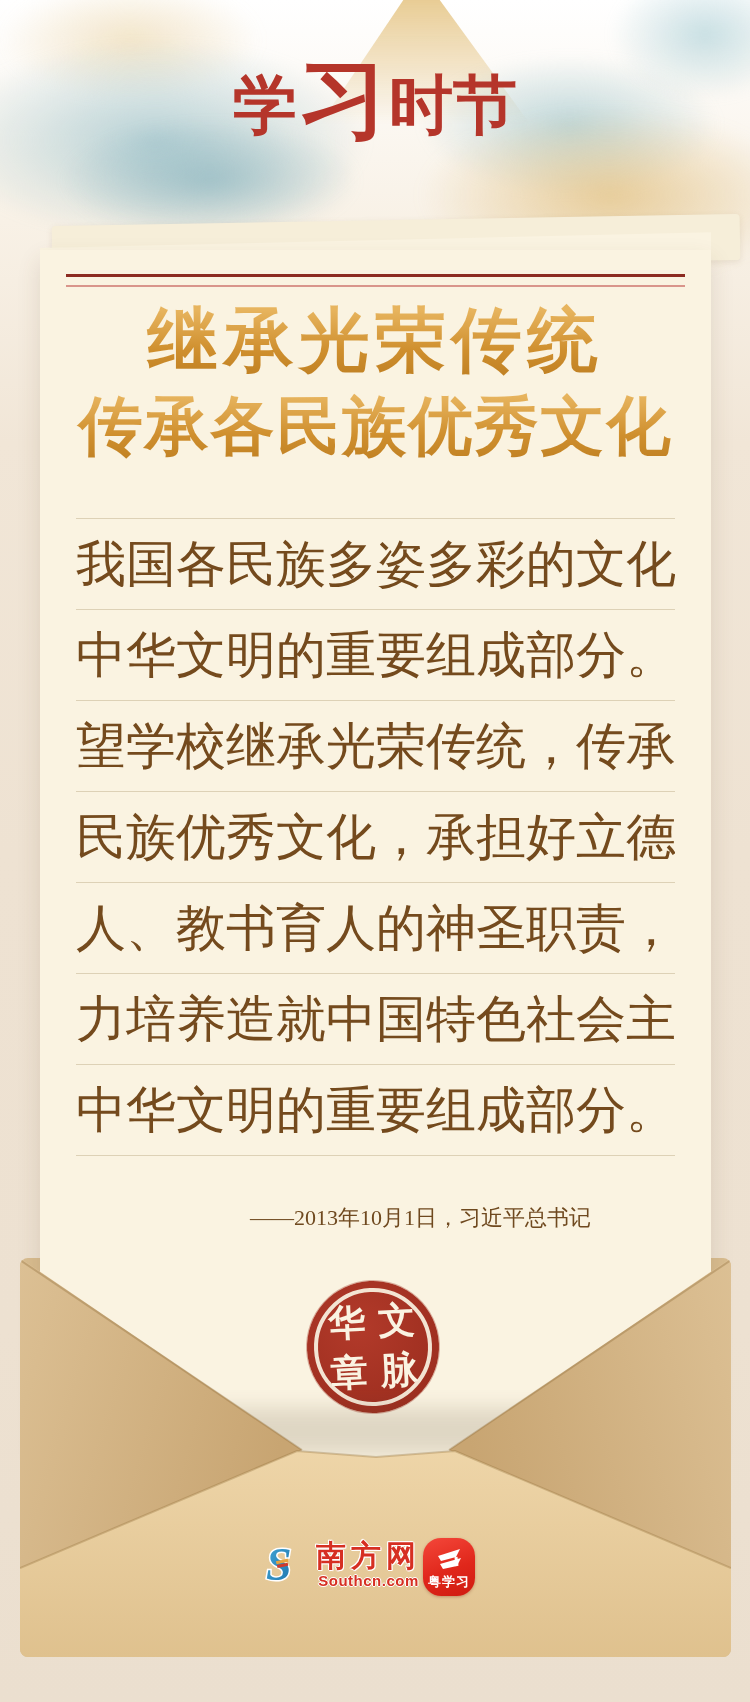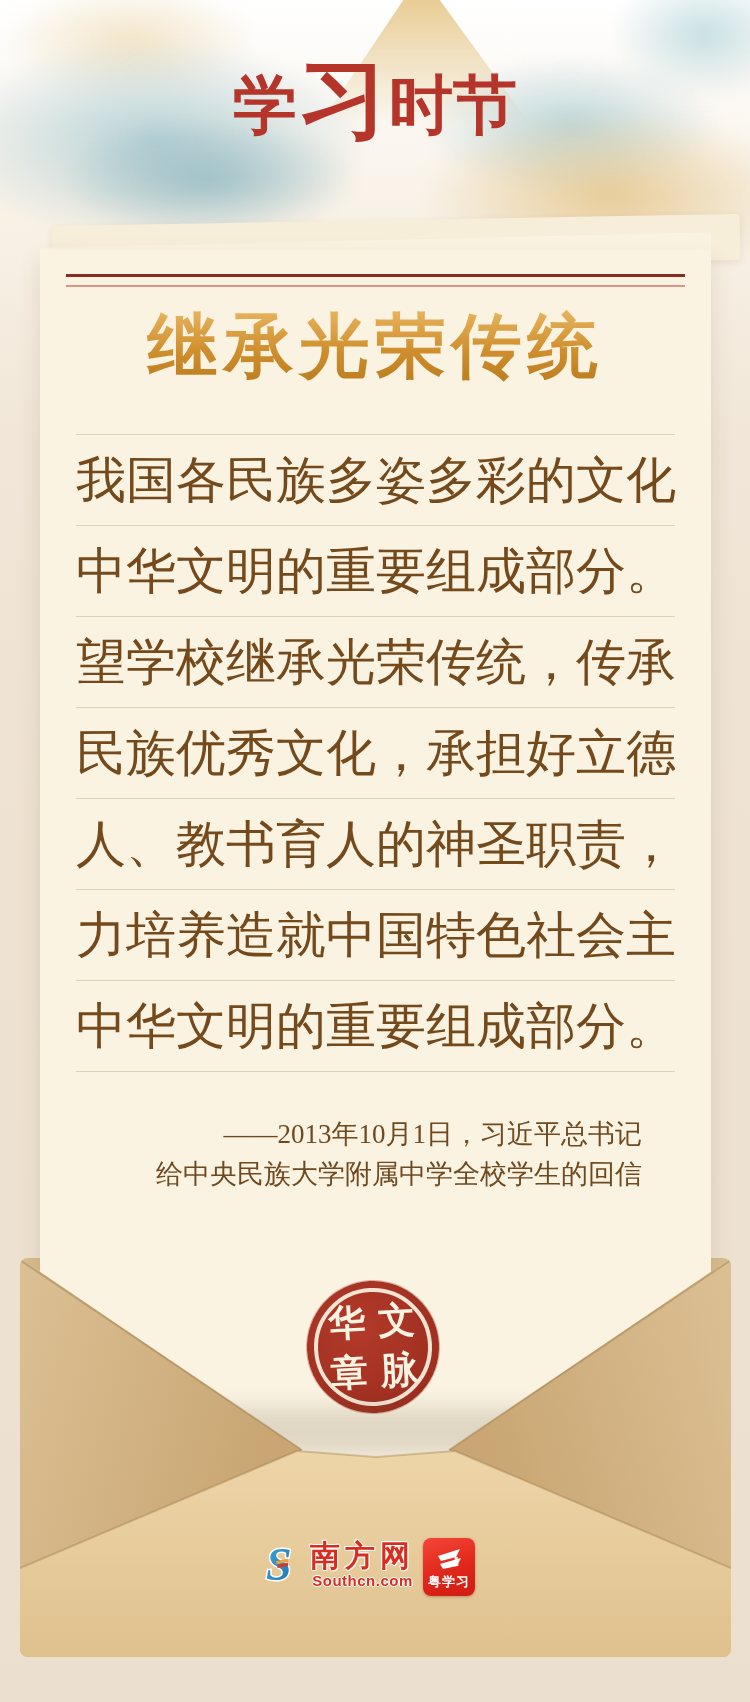--- a/index.html
+++ b/index.html
@@ -30,62 +30,62 @@
   .back-sheet{position:absolute;left:52px;top:220px;width:688px;height:46px;background:#f6eed9;
     border-radius:4px;transform:rotate(-1deg);z-index:2;box-shadow:0 2px 6px rgba(120,95,60,.12);}
   .card-top-strip{position:absolute;left:40px;top:230px;width:671px;height:22px;background:#faf3e1;
     clip-path:polygon(0 82%,100% 10%,100% 100%,0 100%);z-index:3;}
   .card{position:absolute;left:40px;top:250px;width:671px;height:1210px;background:#faf3e1;z-index:3;
     box-shadow:0 10px 22px rgba(95,72,40,.14);}
   .rule-red{height:3px;background:#8c2b21;margin:24px 26px 0 26px;}
   .rule-pink{height:2px;background:#d9958b;margin:8px 26px 0 26px;}
 
   .card-title{margin-top:16px;text-align:center;font-weight:800;
-    font-family:Liberation Sans, sans-serif;color:#c9861f;}
+    font-family:Liberation Mono, monospace;color:#c9861f;}
   .card-title .t1{font-size:70px;line-height:86px;letter-spacing:6px;}
   .card-title .t2{font-size:64px;line-height:84px;letter-spacing:2px;}
   @supports ((-webkit-background-clip:text) or (background-clip:text)){
     .card-title .t1,.card-title .t2{
       background:linear-gradient(180deg,#e7b45e 8%,#cf8f2e 55%,#b97a1e 100%);
       -webkit-background-clip:text;background-clip:text;
       -webkit-text-fill-color:transparent;color:transparent;}
   }
 
   .body-block{margin:45px 36px 0 36px;border-bottom:1px solid #ddd1b6;}
   .body-line{height:90px;line-height:90px;border-top:1px solid #ddd1b6;
     font-family:"Liberation Serif","DejaVu Serif",serif;font-size:50px;color:#744a1d;
     text-align:justify;text-align-last:justify;white-space:nowrap;overflow:hidden;}
 
-  .attribution{margin-top:42px;padding-right:69px;text-align:right;
-    font-family:"Liberation Serif","DejaVu Serif",serif;color:#6f491f;font-size:27px;line-height:40px;}
+  .attribution{margin-top:42px;padding-right:120px;text-align:right;
+    font-family:"Liberation Serif","DejaVu Serif",serif;color:#6f491f;font-size:22px;line-height:40px;}
 
   
   .seal{position:absolute;left:307px;top:1281px;width:132px;height:132px;border-radius:50%;z-index:4;
     background:radial-gradient(circle at 40% 35%,#b23a2a,#9d2e1f 78%);transform:rotate(-3deg);
     box-shadow:0 0 0 1px rgba(158,47,32,.35);}
   .seal .ring{position:absolute;inset:7px;border:4px solid rgba(250,243,226,.92);border-radius:50%;}
   .seal .grid{position:absolute;inset:16px;display:grid;grid-template-columns:1fr 1fr;grid-template-rows:1fr 1fr;}
   .seal .grid span{display:flex;align-items:center;justify-content:center;
     color:#faf3e2;font-weight:800;font-size:37px;font-family:"Liberation Serif","DejaVu Serif",serif;}
 
   
   .env-back{position:absolute;left:20px;top:1258px;width:711px;height:399px;background:#d8bc8f;border-radius:8px;z-index:2;}
   .env-front{position:absolute;left:20px;top:1258px;width:711px;height:399px;border-radius:8px;overflow:hidden;z-index:5;}
   .env-front svg{display:block;}
 
   
   .logos{position:absolute;left:0;top:1536px;width:750px;height:64px;z-index:6;}
   .southcn{position:absolute;left:260px;top:2px;display:flex;align-items:center;}
-  .southcn .txtcol{display:flex;flex-direction:column;align-items:center;margin-left:2px;}
+  .southcn .txtcol{display:flex;flex-direction:column;align-items:center;margin-left:8px;}
   .southcn .cn{font-size:30px;font-weight:800;color:#d62f22;letter-spacing:5px;line-height:32px;
     font-family:"Liberation Serif","DejaVu Serif",serif;
     text-shadow:-1px 0 #fff,1px 0 #fff,0 -1px #fff,0 1px #fff,1px 1px #fff,-1px -1px #fff;}
   .southcn .en{font-size:15px;font-weight:700;color:#d62f22;letter-spacing:.5px;line-height:17px;
     text-shadow:-1px 0 #fff,1px 0 #fff,0 -1px #fff,0 1px #fff;}
-  .yuexuexi{position:absolute;left:423px;top:2px;width:52px;height:58px;border-radius:8px;
+  .yuexuexi{position:absolute;left:423px;top:2px;width:52px;height:58px;border-radius:18px;
     background:linear-gradient(160deg,#f4473a 0%,#e0271b 55%,#cf1b10 100%);
     display:flex;flex-direction:column;align-items:center;justify-content:flex-end;
     box-shadow:0 1px 3px rgba(120,40,20,.35);}
   .yuexuexi .glyph{position:absolute;top:7px;left:11px;}
   .yuexuexi .label{color:#ffffff;font-weight:800;font-size:13px;letter-spacing:1px;margin-bottom:5px;
     font-family:"Liberation Sans","DejaVu Sans",sans-serif;}
 </style>
 </head>
 <body>
 
@@ -112,35 +112,35 @@
 
   <div class="back-sheet"></div>
   <div class="card-top-strip"></div>
 
   <div class="card">
     <div class="rule-red"></div>
     <div class="rule-pink"></div>
 
     <div class="card-title">
       <div class="t1">继承光荣传统</div>
+      <div class="t2">传承各民族优秀文化</div>
     </div>
 
     <div class="body-block">
       <div class="body-line">我国各民族多姿多彩的文化是</div>
       <div class="body-line">中华文明的重要组成部分。希</div>
       <div class="body-line">望学校继承光荣传统，传承各</div>
       <div class="body-line">民族优秀文化，承担好立德树</div>
       <div class="body-line">人、教书育人的神圣职责，着</div>
       <div class="body-line">力培养造就中国特色社会主义</div>
       <div class="body-line">中华文明的重要组成部分。</div>
     </div>
 
     <div class="attribution">
       <div>——2013年10月1日，习近平总书记</div>
-      <div>给中央民族大学附属中学全校学生的回信</div>
     </div>
   </div>
 
   <div class="seal">
     <div class="ring"></div>
     <div class="grid">
       <span>华</span>
       <span>文</span>
       <span>章</span>
       <span>脉</span>

